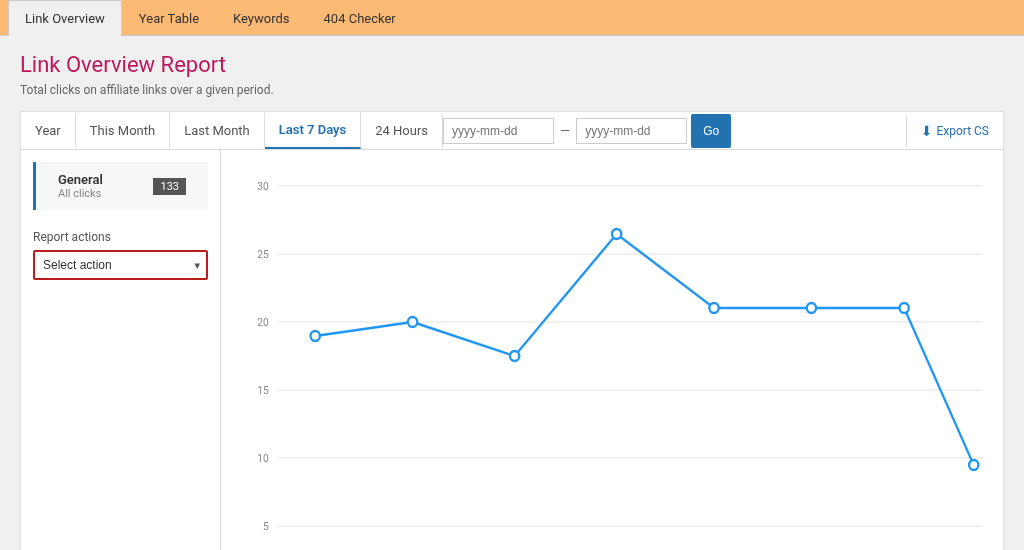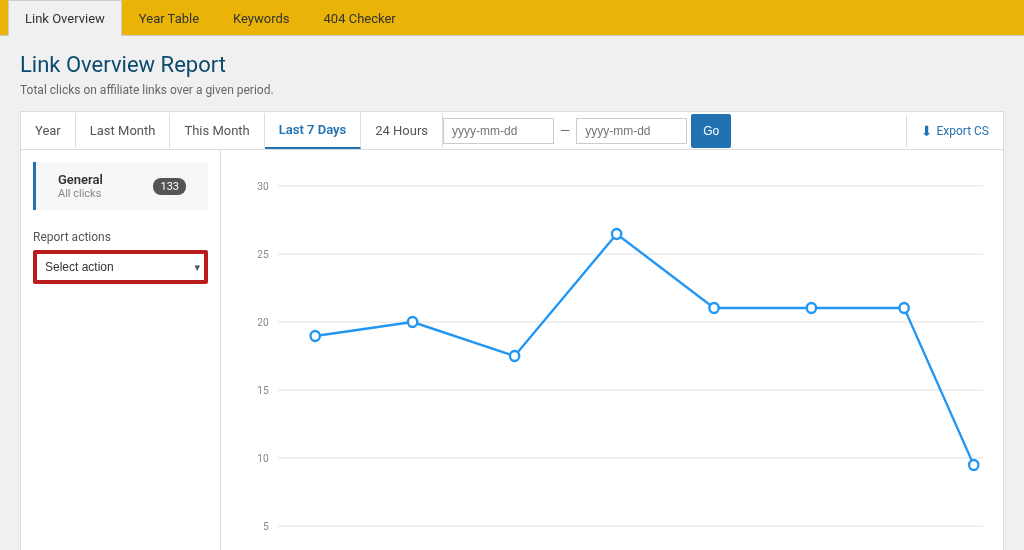--- a/index.html
+++ b/index.html
@@ -1,46 +1,46 @@
 <!DOCTYPE html>
 <html><head>
   <meta charset="utf-8">
   <style>
     * { box-sizing: border-box; margin: 0; padding: 0; }
     body { font-family: -apple-system, BlinkMacSystemFont, "Segoe UI", Roboto, sans-serif; background: #f0f0f1; font-size: 13px; color: #333; }
 
-    .top-nav { background: #eab308; border-bottom: 1px solid #ccc; display: flex; align-items: stretch; padding: 0 0 0 8px; }
+    .top-nav { background: #fdba74; border-bottom: 1px solid #ccc; display: flex; align-items: stretch; padding: 0 0 0 8px; }
     .top-nav-tab { padding: 10px 16px; cursor: pointer; font-size: 13px; border: 1px solid transparent; border-bottom: none; margin-bottom: -1px; color: #333; text-decoration: none; display: flex; align-items: center; }
     .top-nav-tab.active { background: #f0f0f1; border-color: #ccc; border-bottom-color: #f0f0f1; }
 
     .page-content { padding: 16px 20px; }
-    .page-title { font-size: 22px; font-weight: 400; color: #0c4a6e; margin-bottom: 6px; }
+    .page-title { font-size: 22px; font-weight: 400; color: #be185d; margin-bottom: 6px; }
     .page-subtitle { font-size: 12px; color: #666; margin-bottom: 14px; }
 
     .filter-bar { display: flex; align-items: center; background: #fff; border: 1px solid #ddd; border-bottom: none; flex-wrap: wrap; overflow: hidden; }
     .filter-tab { padding: 10px 14px; cursor: pointer; font-size: 13px; color: #555; border-right: 1px solid #ddd; white-space: nowrap; }
     .filter-tab.active { font-weight: 600; color: #2271b1; border-bottom: 2px solid #2271b1; }
     .date-input { border: 1px solid #ccc; padding: 5px 8px; font-size: 12px; color: #555; width: 111px; outline: none; }
     .date-sep { padding: 0 6px; color: #666; }
     .go-btn { background: #2271b1; color: #fff; border: none; padding: 10px 12px; cursor: pointer; font-size: 12px; margin-left: 4px; border-radius: 2px; }
     .export-btn { margin-left: auto; display: flex; align-items: center; gap: 4px; padding: 8px 14px; color: #2271b1; cursor: pointer; font-size: 12px; white-space: nowrap; border-left: 1px solid #ddd; }
     .export-icon { font-size: 14px; }
 
     .main-area { display: flex; background: #fff; border: 1px solid #ddd; min-height: 400px; }
 
     .sidebar { width: 200px; min-width: 200px; border-right: 1px solid #ddd; padding: 12px; flex-shrink: 0; }
     .sidebar-group { margin-bottom: 20px; }
     .sidebar-group-header { display: flex; align-items: center; justify-content: space-between; padding: 10px 22px; cursor: pointer; }
     .sidebar-group-name { font-size: 13px; font-weight: 600; color: #333; }
     .sidebar-group-sub { font-size: 11px; color: #888; }
-    .sidebar-badge { background: #555; color: #fff; border-radius: 8px; padding: 2px 7px; font-size: 11px; }
+    .sidebar-badge { background: #555; color: #fff; border-radius: 0; padding: 2px 7px; font-size: 11px; }
 
     .report-actions-label { font-size: 12px; color: #555; margin-bottom: 6px; }
     .select-wrap { position: relative; }
-    .action-select { width: 100%; padding: 6px 28px 6px 8px; border: 4px solid #b91c1c; font-size: 12px; color: #333; background: #fff; appearance: none; cursor: pointer; border-radius: 2px; }
+    .action-select { width: 100%; padding: 6px 28px 6px 8px; border: 2px solid #b91c1c; font-size: 12px; color: #333; background: #fff; appearance: none; cursor: pointer; border-radius: 2px; }
     .select-arrow { position: absolute; right: 8px; top: 50%; transform: translateY(-50%); pointer-events: none; color: #555; font-size: 11px; }
 
     .chart-area { flex: 1; padding: 16px 20px; position: relative; overflow: hidden; }
     svg.line-chart { width: 100%; height: 380px; }
 
     .sidebar-item-active { border-left: 3px solid #2271b1; background: #f6f7f7; }
   </style>
 </head>
 <body>
 
@@ -50,22 +50,22 @@
   <a class="top-nav-tab">Keywords</a>
   <a class="top-nav-tab">404 Checker</a>
 </div>
 
 <div class="page-content">
   <h1 class="page-title">Link Overview Report</h1>
   <p class="page-subtitle">Total clicks on affiliate links over a given period.</p>
 
   <div class="filter-bar">
     <div class="filter-tab">Year</div>
+    <div class="filter-tab">This Month</div>
     <div class="filter-tab">Last Month</div>
-    <div class="filter-tab">This Month</div>
     <div class="filter-tab active">Last 7 Days</div>
     <div class="filter-tab">24 Hours</div>
     <input class="date-input" type="text" placeholder="yyyy-mm-dd" style="">
     <span class="date-sep">—</span>
     <input class="date-input" type="text" placeholder="yyyy-mm-dd" style="">
     <button class="go-btn">Go</button>
     <div class="export-btn">
       <span class="export-icon">⬇</span>
       <span>Export CS</span>
     </div>

